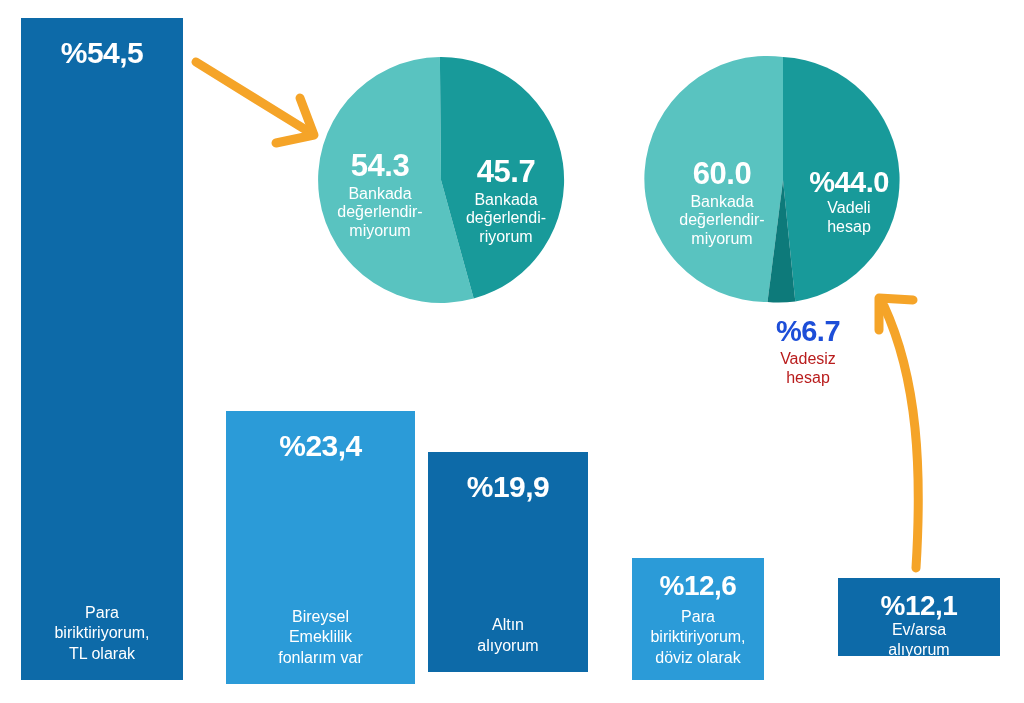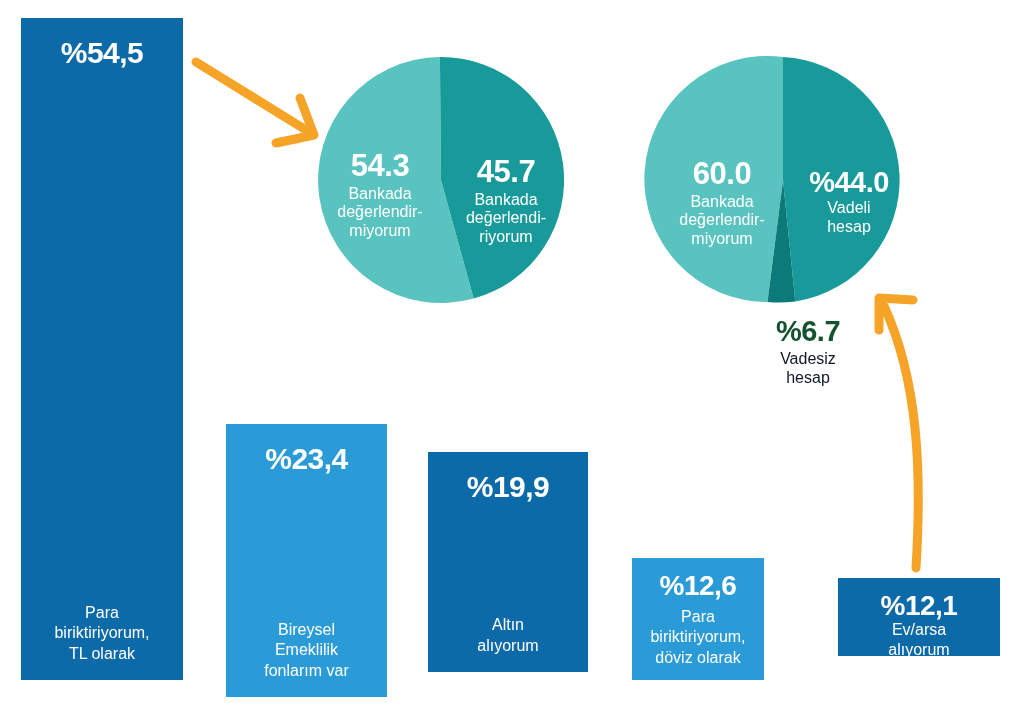--- a/index.html
+++ b/index.html
@@ -55,22 +55,22 @@
   .pie-num{font-size:31px;font-weight:bold;display:block;letter-spacing:-0.5px;}
   .pie-num.sm{font-size:29px;}
   .pie-sub{font-size:16px;font-weight:400;display:block;text-align:center;}
 
   .pie-out-txt{
     position:absolute;
     text-align:center;
     color:#15707a;
     line-height:1.2;
   }
-  .pie-out-txt .pie-num{color:#14532d;text-align:center;}
-  .pie-out-txt .pie-sub{color:#0f172a;}
+  .pie-out-txt .pie-num{color:#1d4ed8;text-align:center;}
+  .pie-out-txt .pie-sub{color:#b91c1c;}
 
   
   .arrow-layer{position:absolute;left:0;top:0;width:1024px;height:703px;pointer-events:none;}
 </style>
 </head>
 <body>
 
 <div class="stage">
 
   <svg class="arrow-layer" viewBox="0 0 1024 703" width="1024" height="703" xmlns="http://www.w3.org/2000/svg">
@@ -86,21 +86,21 @@
 
   <div class="bar" style="left:21px;top:18px;width:162px;height:662px;background:#0d6aa8;">
     <div class="bar-value">%54,5</div>
     <div class="bar-label">
       <span>Para</span><br>
       <span>biriktiriyorum,</span><br>
       <span>TL olarak</span>
     </div>
   </div>
 
-  <div class="bar" style="left:226px;top:424px;width:161px;height:273px;background:#2b9bd8;">
+  <div class="bar" style="left:226px;top:411px;width:189px;height:273px;background:#2b9bd8;">
     <div class="bar-value">%23,4</div>
     <div class="bar-label">
       <span>Bireysel</span><br>
       <span>Emeklilik</span><br>
       <span>fonlarım var</span>
     </div>
   </div>
 
   <div class="bar" style="left:428px;top:452px;width:160px;height:220px;background:#0d6aa8;">
     <div class="bar-value">%19,9</div>

